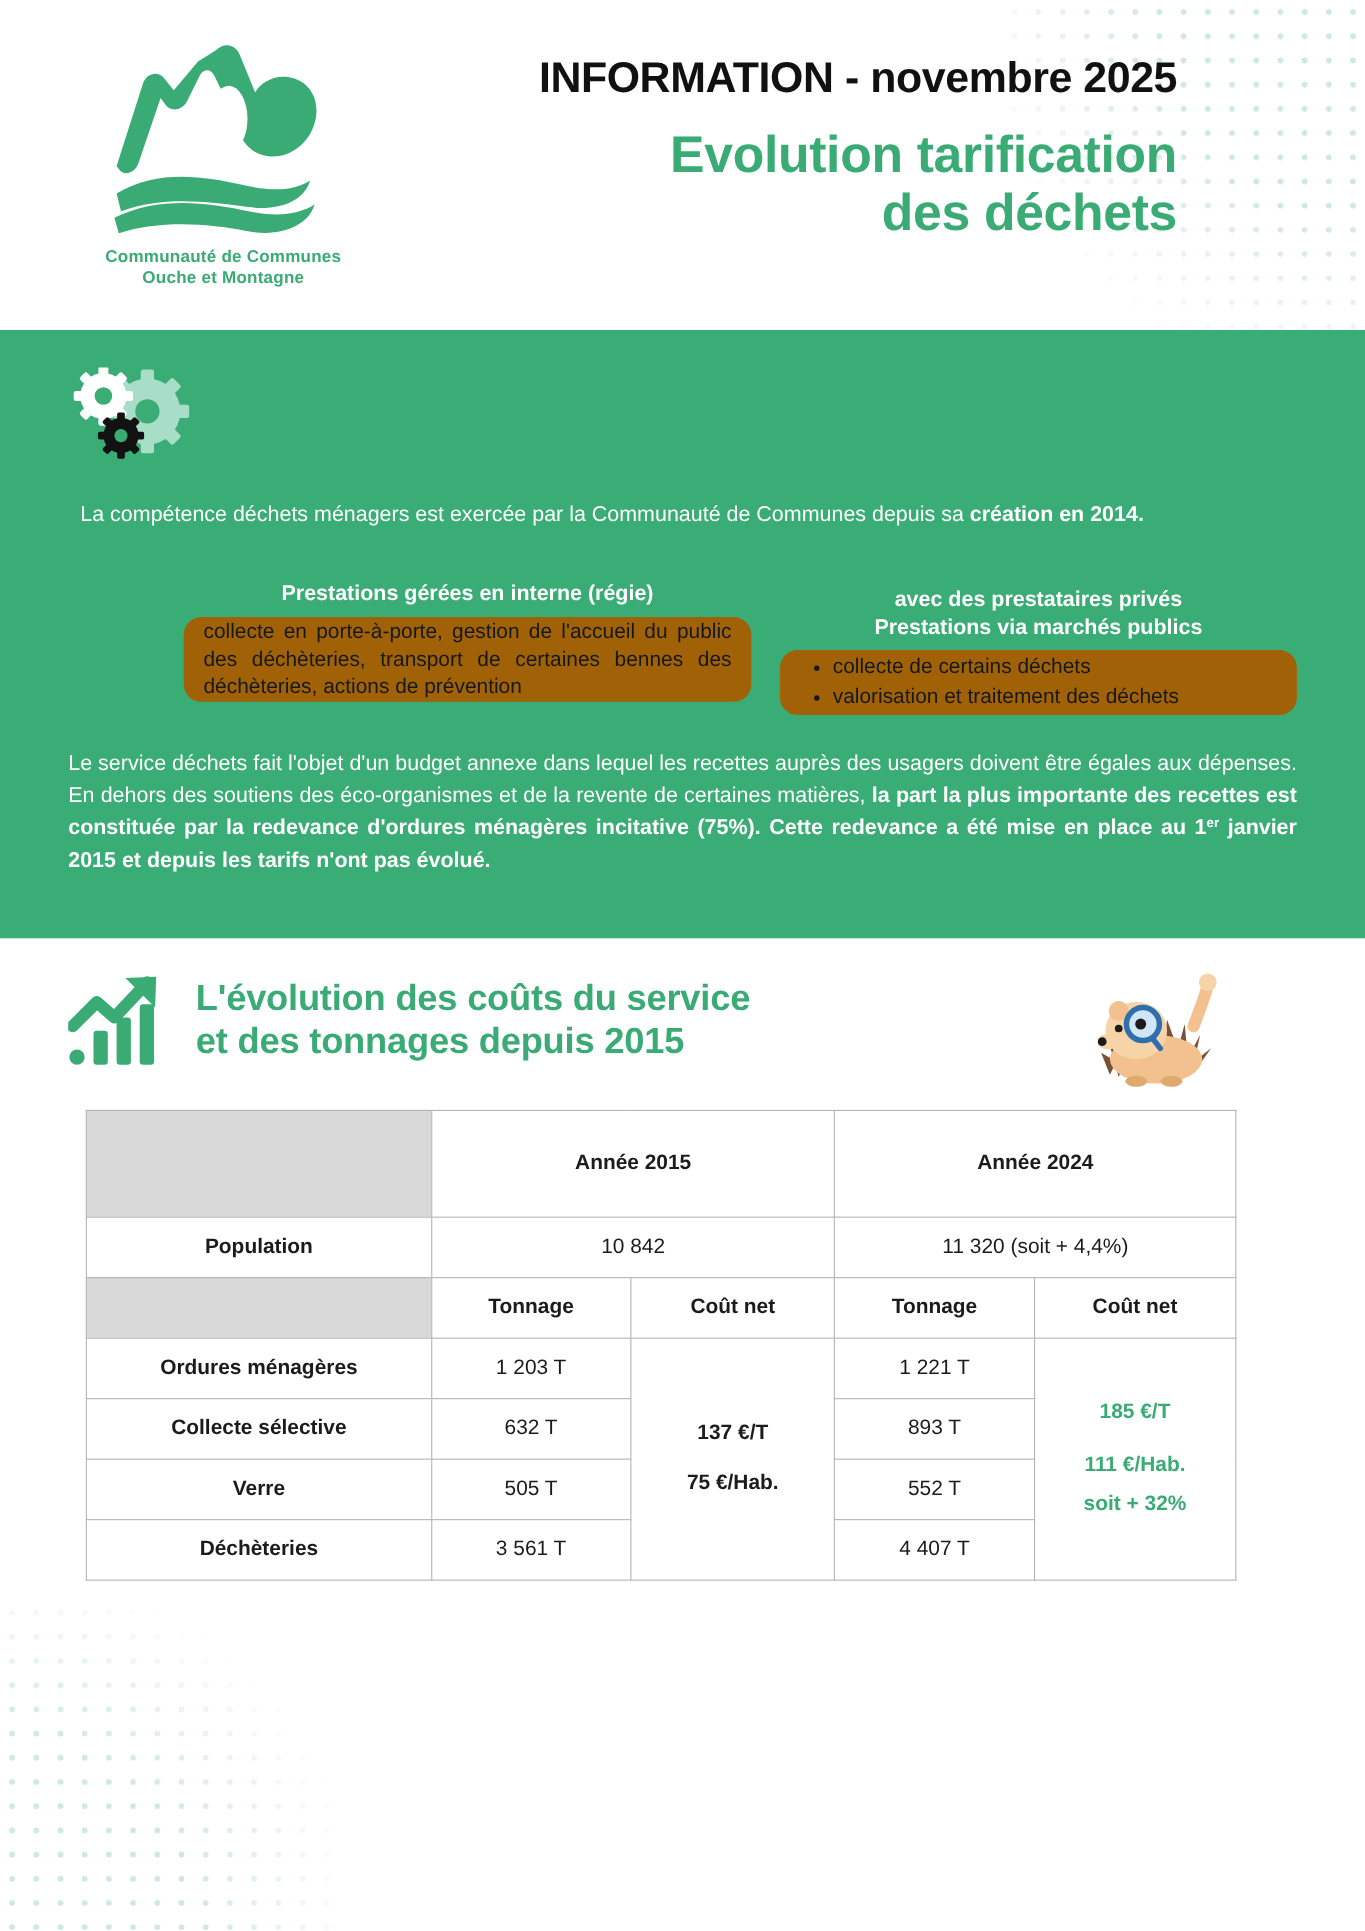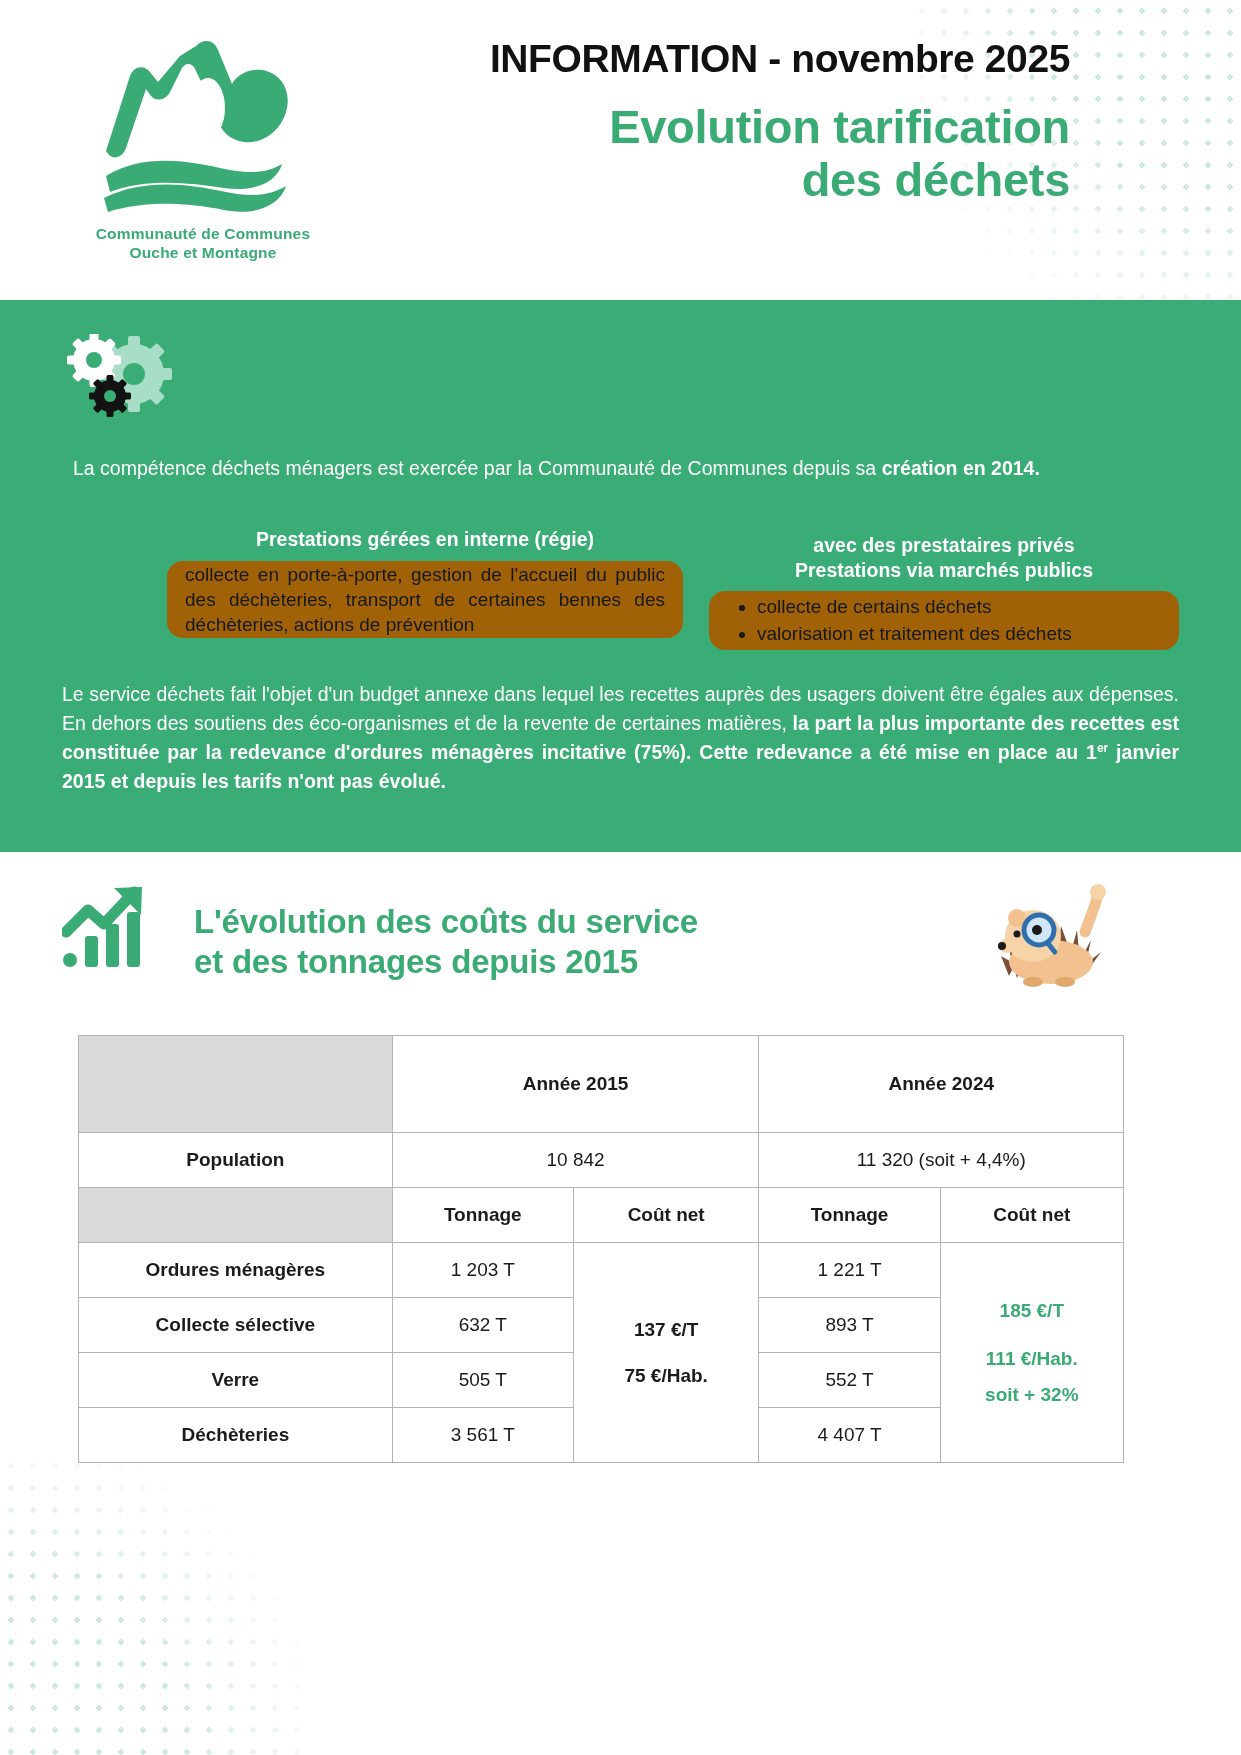--- a/index.html
+++ b/index.html
@@ -30,21 +30,21 @@
   }
 
   
   .header{position:relative;height:300px;}
   .logo-wrap{position:absolute;left:78px;top:26px;width:250px;text-align:center;}
   .logo-svg{display:block;margin:0 auto;}
   .logo-caption{
     margin-top:4px;color:#3aab74;font-weight:bold;font-size:15.5px;line-height:1.2;
     letter-spacing:.2px;
   }
-  .title-block{position:absolute;left:340px;top:37px;width:730px;text-align:right;}
+  .title-block{position:absolute;left:340px;top:50px;width:730px;text-align:right;}
   .kicker{
     font-size:39px;font-weight:bold;color:#111;letter-spacing:-.4px;white-space:nowrap;
   }
   .main-title{
     margin-top:20px;font-size:47px;font-weight:bold;color:#3aab74;line-height:1.12;
     letter-spacing:-.3px;
   }
 
   
   .green-band{
@@ -80,21 +80,21 @@
   .closing{
     margin-top:30px;font-size:19.5px;line-height:1.5;text-align:justify;font-weight:300;
   }
   .closing b{font-weight:bold;}
   .closing sup{font-size:.62em;vertical-align:super;}
 
   
   .sec2{position:relative;padding:34px 62px 0 62px;}
   .sec2-head{display:flex;align-items:flex-start;gap:24px;}
   .sec2-head h2{
-    margin:16px;font-size:33px;line-height:1.2;font-weight:bold;color:#3aab74;letter-spacing:-.2px;
+    margin:0;font-size:33px;line-height:1.2;font-weight:bold;color:#3aab74;letter-spacing:-.2px;
   }
   .mascot{position:absolute;right:125px;top:6px;}
 
   
   table.data{
     border-collapse:collapse;margin:38px 0 0 16px;width:1046px;table-layout:fixed;
   }
   table.data td{
     border:1px solid #b4b4b4;text-align:center;vertical-align:middle;
     font-size:19px;padding:16px 6px;

